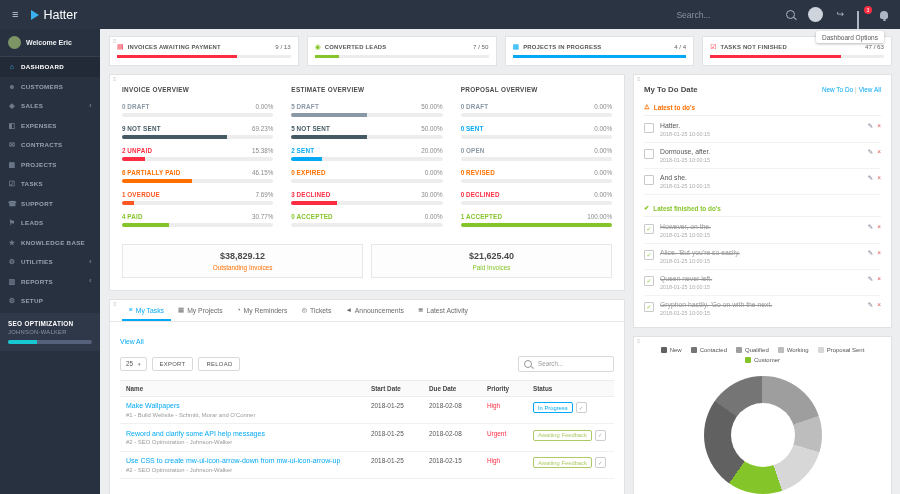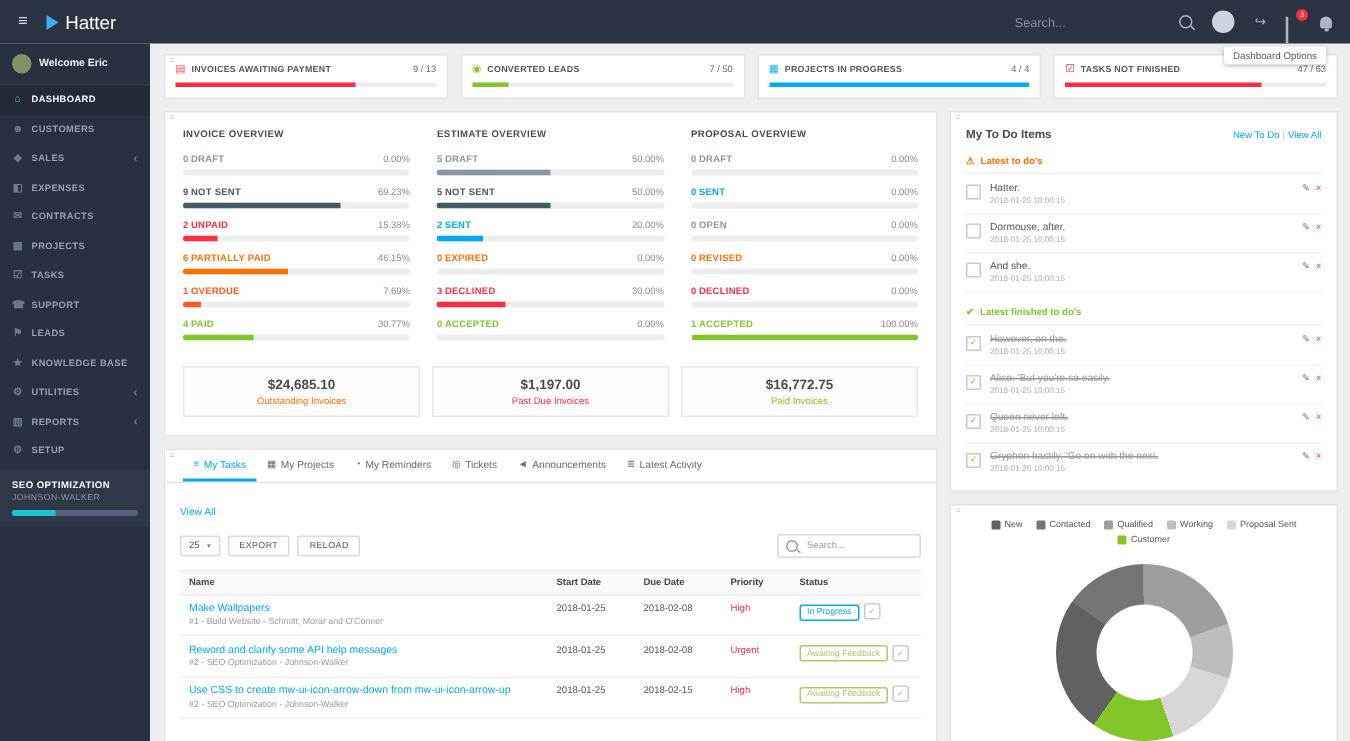--- a/index.html
+++ b/index.html
@@ -460,29 +460,25 @@
                 </div>
               <div class="ov-track">
                   <div class="ov-fill" style="width: 100%; background-color: rgb(132, 197, 41);"></div>
                 </div>
             </div>
           </div>
         </div>
 
         <div class="totals">
           <div class="total-box">
-            <div class="total-amt">$24,685.10</div>
+            <div class="total-amt">$38,829.12</div>
             <div class="total-lb" style="color: rgb(255, 111, 0);">Outstanding Invoices</div>
           </div>
           <div class="total-box">
-            <div class="total-amt">$1,197.00</div>
-            <div class="total-lb" style="color: rgb(252, 45, 66);">Past Due Invoices</div>
-          </div>
-          <div class="total-box">
-            <div class="total-amt">$16,772.75</div>
+            <div class="total-amt">$21,625.40</div>
             <div class="total-lb" style="color: rgb(132, 197, 41);">Paid Invoices</div>
           </div>
         </div>
       </section>
 
       <section class="card tasks-card">
         <span class="drag">≡</span>
         <div class="tabs">
           <div class="tab active">
               <span class="tab-ic">≡</span>
@@ -578,21 +574,21 @@
           </table>
         </div>
       </section>
     </div>
 
     <div class="col-right">
 
       <section class="card todo-card">
         <span class="drag">≡</span>
         <div class="todo-head">
-          <span class="todo-title">My To Do Items</span>
+          <span class="todo-title">My To Do Date</span>
           <span class="todo-links">
             <span class="lnk">New To Do</span><span class="sep">|</span><span class="lnk">View All</span>
           </span>
         </div>
 
         <div class="sec-head warn">
           <span>⚠</span>
           <span>Latest to do's</span>
         </div>
 

